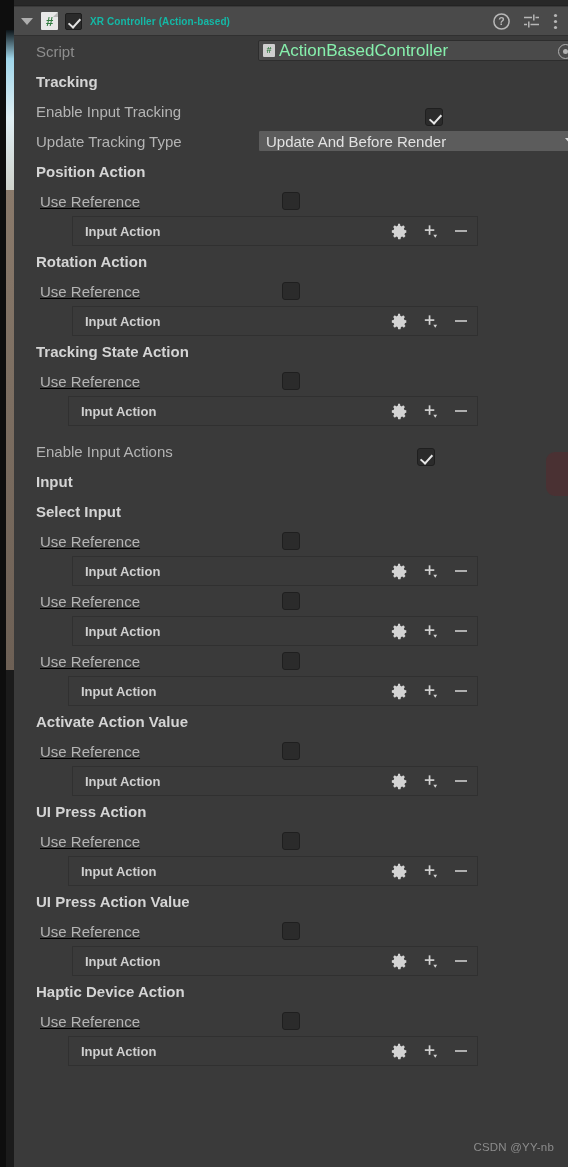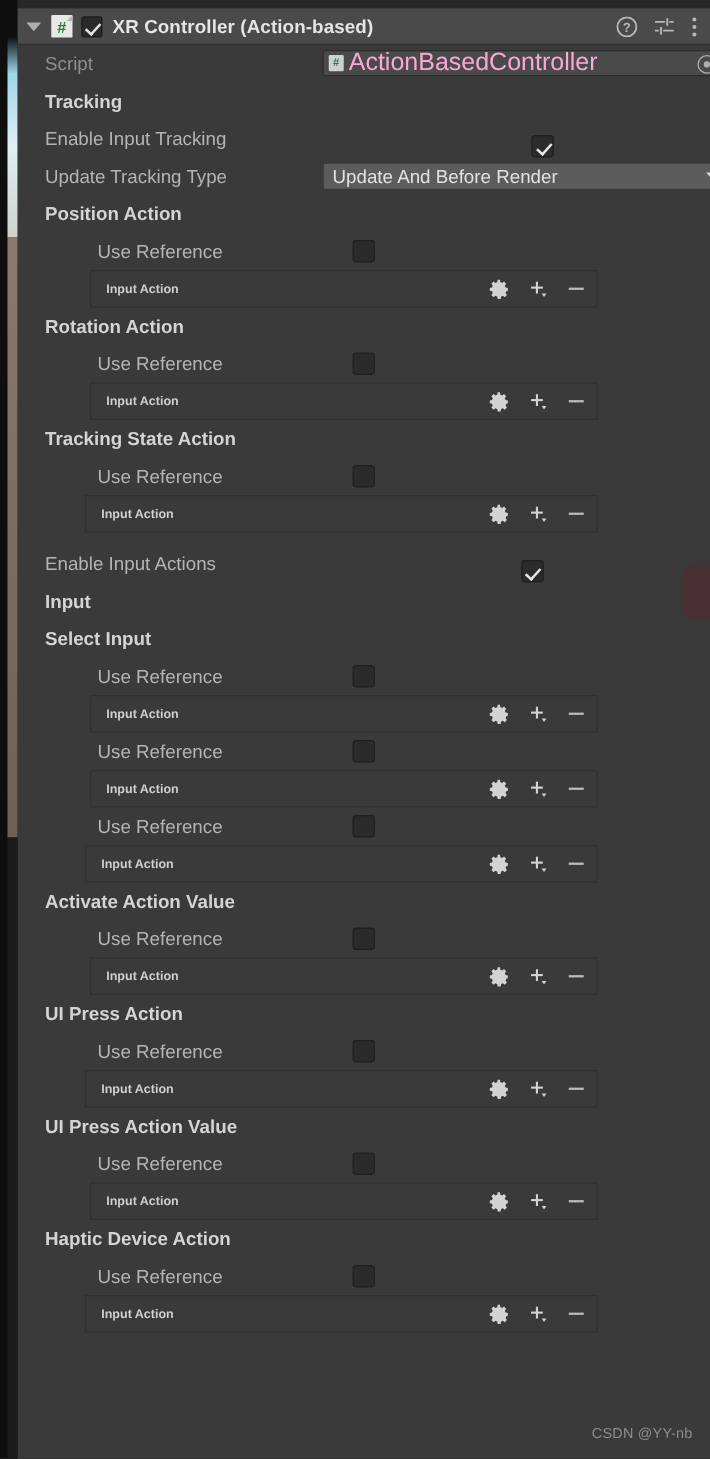--- a/index.html
+++ b/index.html
@@ -78,21 +78,21 @@
     position: relative; cursor: pointer;
   }
   .cb.checked::after {
     content: "";
     position: absolute; left: 5px; top: 2px;
     width: 5px; height: 10px;
     border: solid #e4e4e4; border-width: 0 2.4px 2.4px 0;
     transform: rotate(42deg);
   }
   .comp-title {
-    font-size: 15px; font-weight: bold; color: #e5e5e5;
+    font-size: 10px; font-weight: bold; color: #14b8a6;
     letter-spacing: .1px; white-space: nowrap;
     margin-left: 1px;
   }
   .hdr-spacer { flex: 1 1 auto; }
   .hdr-icons { display: flex; align-items: center; gap: 13px; margin-right: 2px; }
   .hdr-ic { opacity: .82; cursor: pointer; display: flex; }
 
   
   .body { position: absolute; left: 0; top: 36px; width: 460px; }
 
@@ -100,41 +100,41 @@
   .row-label {
     font-size: 15px; color: #b4b4b4; white-space: nowrap;
   }
   .row-label.dim { color: #8e8e8e; }
   .section-hdr {
     font-size: 15px; font-weight: bold; color: #d4d4d4;
     white-space: nowrap;
     text-align: center;
   }
   .ind-1 { padding-left: 22px; }
-  .ind-2 { padding-left: 64px; }
+  .ind-2 { padding-left: 26px; text-decoration: underline; }
 
   
   .objfield {
     position: absolute; left: 244px; top: 4px;
     width: 320px; height: 21px;
     background: #4a4a4a;
     border: 1px solid #2d2d2d;
     border-radius: 2px;
     display: flex; align-items: center;
     padding-left: 4px; gap: 4px;
     overflow: hidden;
   }
   .objfield .mini-script {
     width: 12px; height: 13px; background: #cfcfcf; border-radius: 1px;
     display: flex; align-items: center; justify-content: center;
     font-size: 9px; font-weight: bold; color: #2f7a3e; line-height: 1;
     flex: 0 0 auto;
   }
   .objfield .objtext {
-    font-size: 20px; color: #f9a8d4; white-space: nowrap;
+    font-size: 17px; color: #86efac; white-space: nowrap;
   }
   .objfield .picker {
     position: absolute; right: 4px; top: 3px;
     width: 15px; height: 15px; border-radius: 50%;
     border: 1.6px solid #b0b0b0;
     display: flex; align-items: center; justify-content: center;
   }
   .objfield .picker::after {
     content: ""; width: 5px; height: 5px; border-radius: 50%; background: #b0b0b0;
   }
@@ -191,21 +191,21 @@
     position: relative;
     height: 30px;
     margin-left: 58px;
     margin-right: -4px;
     border: 1px solid #303030;
     background: #3a3a3a;
     display: flex; align-items: center;
   }
   .actionbox.ind-narrow { margin-left: 54px; }
   .actionbox .ab-label {
-    font-size: 10px; font-weight: bold; color: #cfcfcf;
+    font-size: 13px; font-weight: bold; color: #cfcfcf;
     margin-left: 12px; white-space: nowrap;
   }
   .ab-tools {
     position: absolute; right: 8px; top: 0; height: 100%;
     display: flex; align-items: center; gap: 14px;
   }
   .ab-ic { display: flex; align-items: center; cursor: pointer; opacity: .92; }
 
   .gap { height: 10px; }
 

